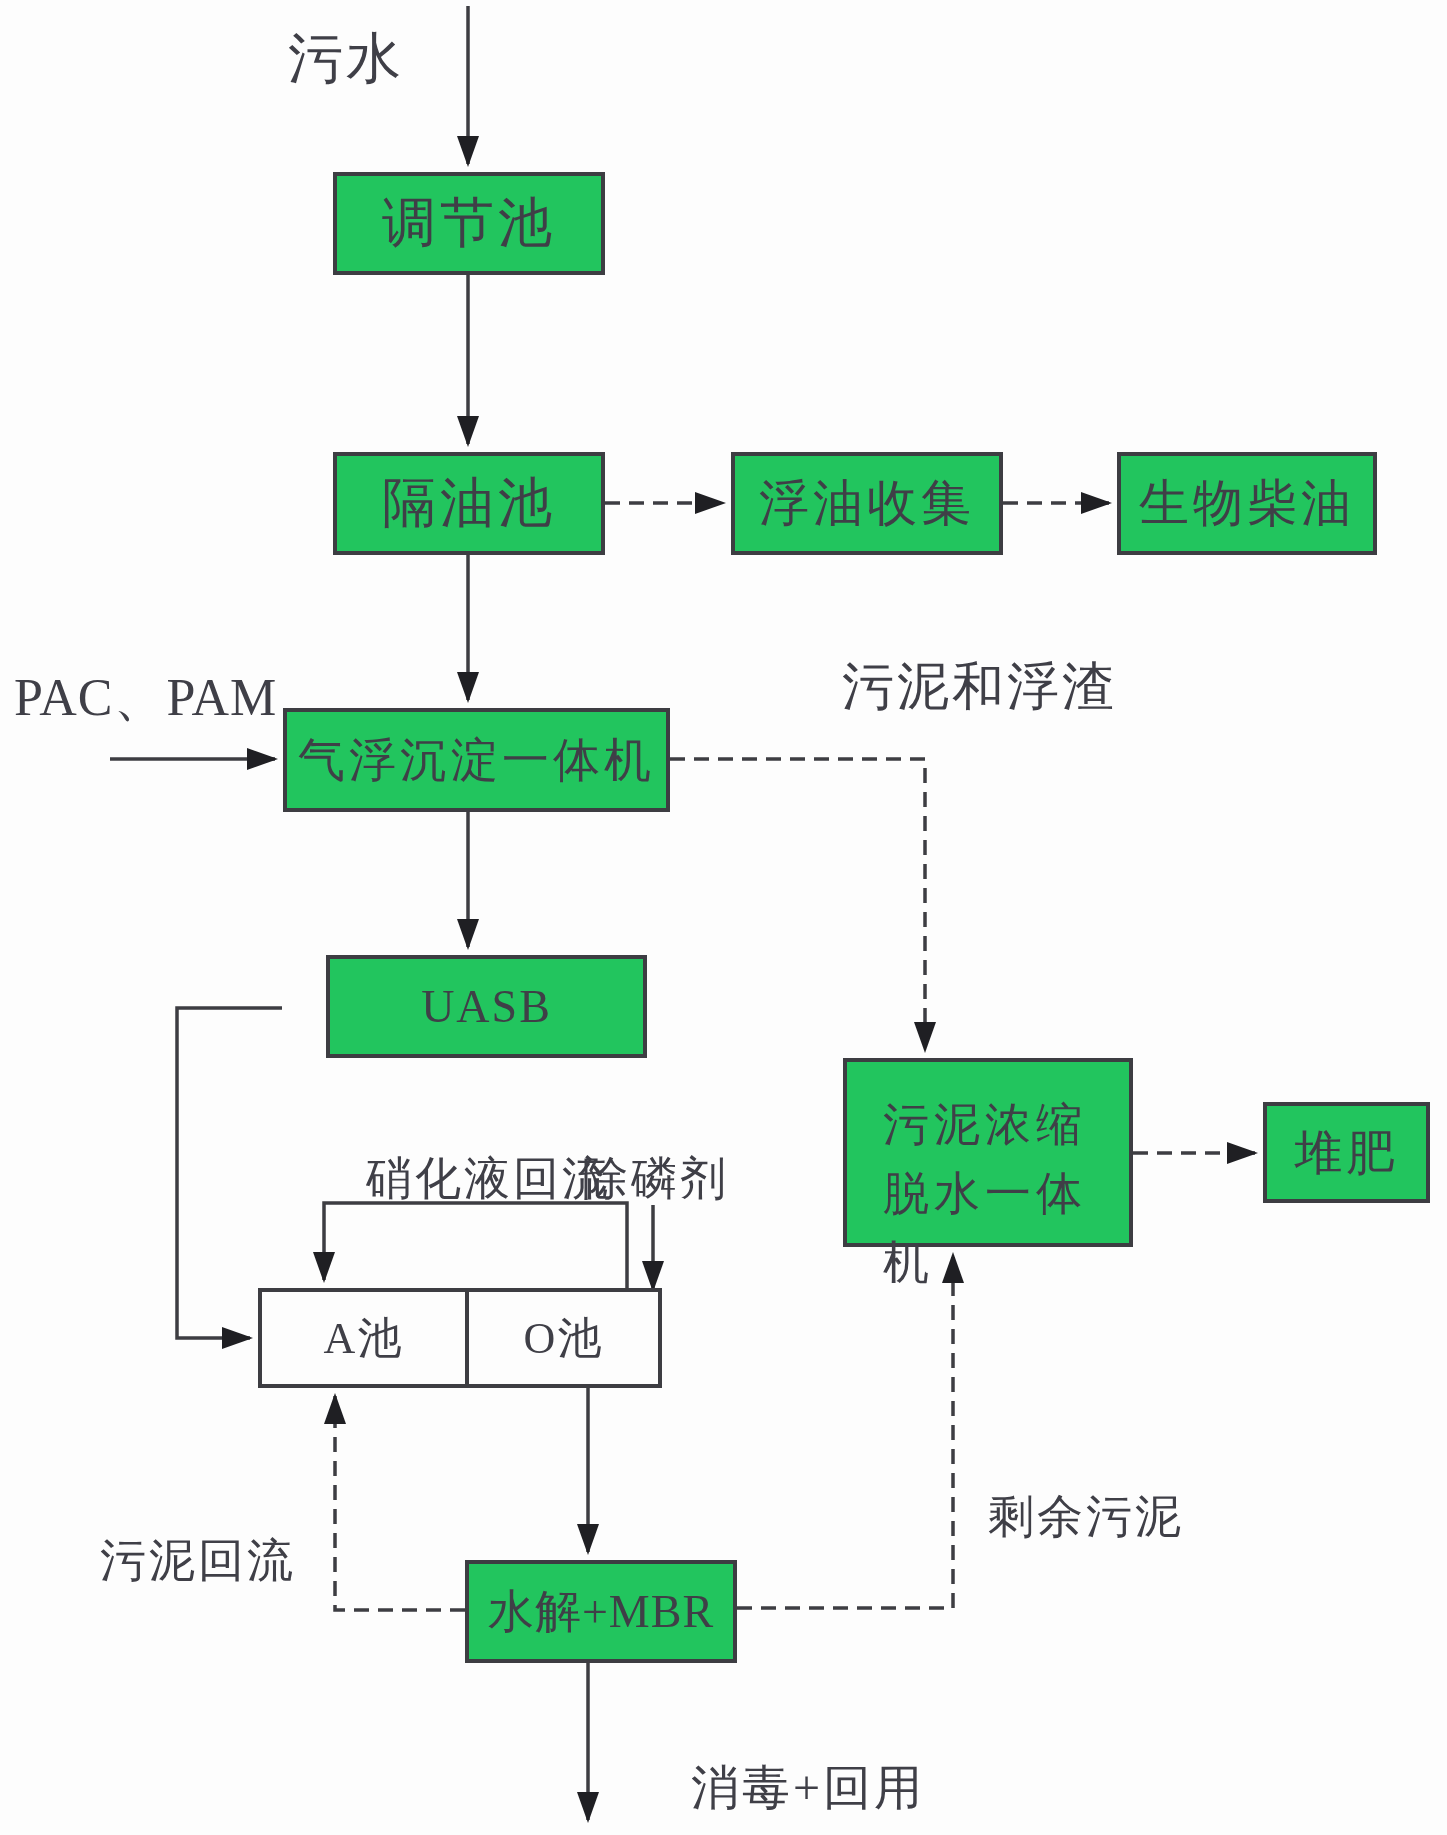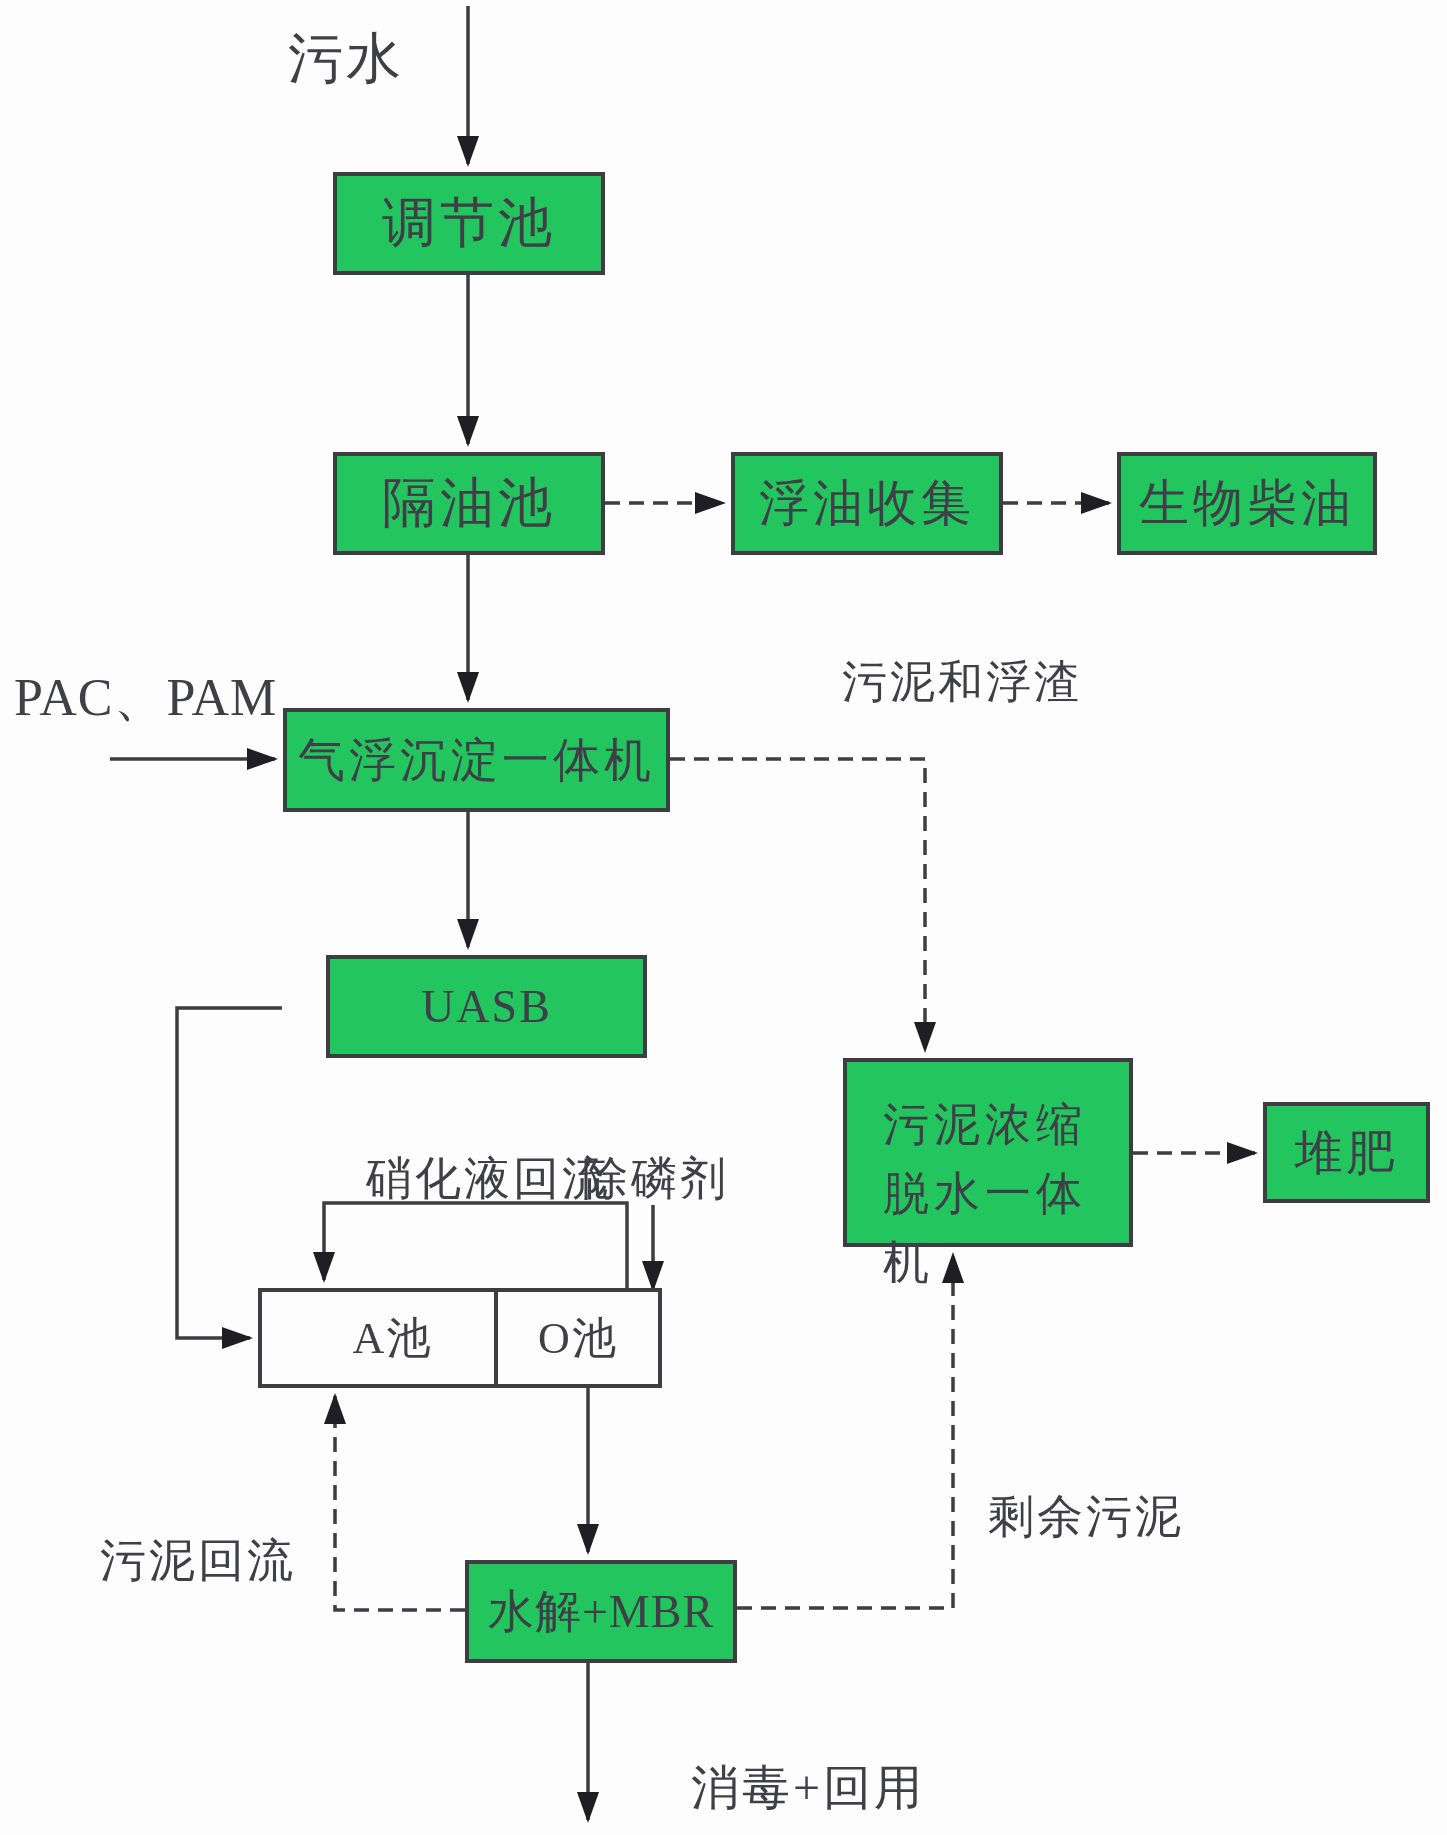--- a/index.html
+++ b/index.html
@@ -35,21 +35,21 @@
     border:4px solid #3d3d42;
     background:#fdfdfd;
     display:flex;
     box-sizing:border-box;
   }
   .ao-cell{
     display:flex;align-items:center;justify-content:center;
     font-size:44px;color:#3f3f47;letter-spacing:2px;
     box-sizing:border-box;
   }
-  .ao-cell.first{border-right:4px solid #3d3d42;margin-left:29px;}
+  .ao-cell.first{border-right:4px solid #3d3d42;}
   .node.multiline{
     display:block;
     font-size:46px;
     line-height:1.5;
     text-align:left;
     padding:28px 10px 0 36px;
     letter-spacing:5px;
   }
 </style>
 </head>
@@ -107,21 +107,21 @@
   <div class="node multiline" style="left:843px;top:1058px;width:290px;height:189px;">污泥浓缩脱水一体机</div>
 
   <div class="node" style="left:1263px;top:1102px;width:167px;height:101px;font-size:48px;">堆肥</div>
 
   <div class="node" style="left:465px;top:1560px;width:272px;height:103px;font-size:46px;letter-spacing:1px;">水解+MBR</div>
 
   <div class="lbl" style="left:288px;top:22px;font-size:55px;">污水</div>
 
   <div class="lbl" style="left:14px;top:663px;font-size:52px;letter-spacing:1px;">PAC、PAM</div>
 
-  <div class="lbl" style="left:842px;top:652px;font-size:45px;">污泥和浮渣</div>
+  <div class="lbl" style="left:842px;top:652px;font-size:52px;">污泥和浮渣</div>
 
   <div class="lbl" style="left:366px;top:1148px;font-size:46px;text-align:center;">硝化液回流</div>
 
   <div class="lbl" style="left:582px;top:1148px;font-size:46px;">除磷剂</div>
 
   <div class="lbl" style="left:100px;top:1530px;font-size:46px;">污泥回流</div>
 
   <div class="lbl" style="left:988px;top:1486px;font-size:46px;">剩余污泥</div>
 
   <div class="lbl" style="left:648px;top:1756px;font-size:48px;margin-left:43px;">消毒+回用</div>

